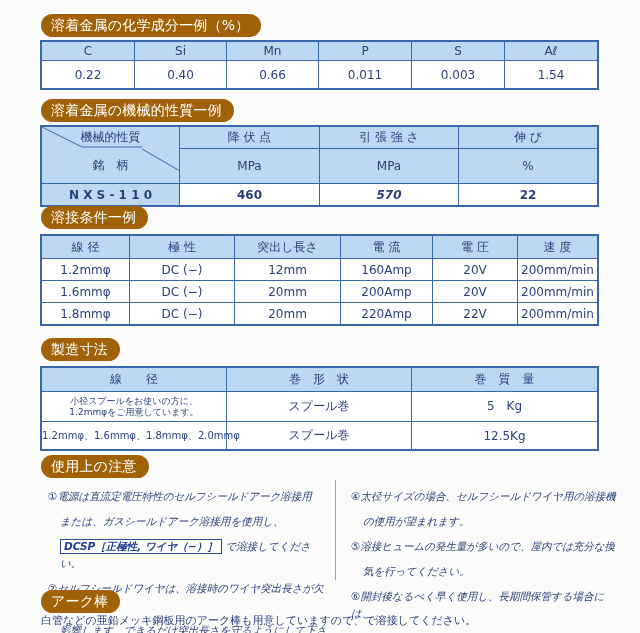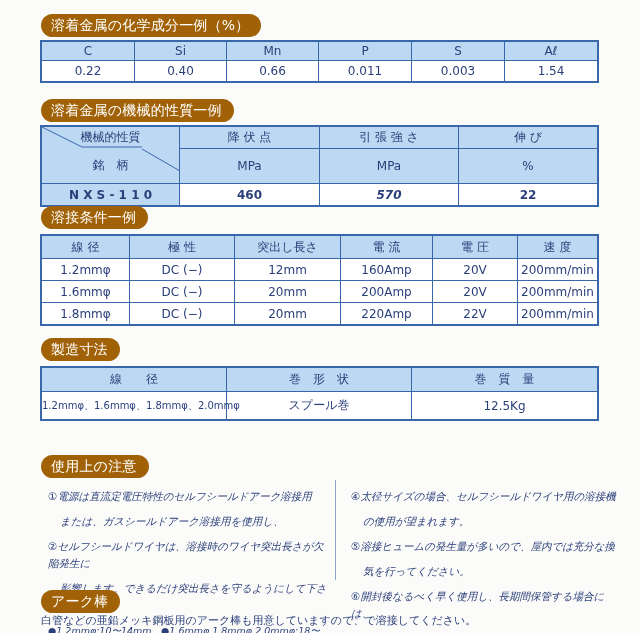--- a/index.html
+++ b/index.html
@@ -35,21 +35,21 @@
     </colgroup>
   <tbody>
       <tr class="hd" style="height:19px;">
     <td>C</td>
     <td>Si</td>
     <td>Mn</td>
     <td>P</td>
     <td>S</td>
     <td>Aℓ</td>
   </tr>
-  <tr class="val" style="height:21px;padding-left:6px;">
+  <tr class="val" style="height:28px;padding-left:6px;">
     <td>0.22</td>
     <td>0.40</td>
     <td>0.66</td>
     <td>0.011</td>
     <td>0.003</td>
     <td>1.54</td>
   </tr>
 </tbody>
   </table>
 
@@ -146,32 +146,41 @@
       <col style="width:185px">
       <col style="width:185px">
       <col style="width:186px">
     </colgroup>
   <tbody>
       <tr class="hd" style="height:24px;font-size:13px;">
     <td>線　　径</td>
     <td>巻　形　状</td>
     <td>巻　質　量</td>
   </tr>
+  <tr class="val" style="height:30px;">
+    <td class="small" style="line-height:11px;">
+      <div>小径スプールをお使いの方に、</div>
+      <div>1.2mmφをご用意しています。</div>
+    </td>
+    <td>スプール巻</td>
+    <td>5　Kg</td>
+  </tr>
   <tr class="val" style="height:28px;">
     <td style="font-size:10px;white-space:nowrap;">1.2mmφ、1.6mmφ、1.8mmφ、2.0mmφ</td>
     <td>スプール巻</td>
     <td>12.5Kg</td>
   </tr>
 </tbody>
   </table>
 
 <div class="pill" style="top:455px;">使用上の注意</div>
 <div class="notes" style="left:40px;top:480px;width:300px;">
   <p>①電源は直流定電圧特性のセルフシールドアーク溶接用</p>
   <p class="indent">または、ガスシールドアーク溶接用を使用し、</p>
+  <p class="indent"><span class="dcsp">DCSP［正極性, ワイヤ（−）］</span><span>で溶接してください。</span></p>
   <p>②セルフシールドワイヤは、溶接時のワイヤ突出長さが欠陥発生に</p>
   <p class="indent">影響します。できるだけ突出長さを守るようにして下さい。</p>
   <p style="font-size:9.5px;">●1.2mmφ:10〜14mm　●1.6mmφ,1.8mmφ,2.0mmφ:18〜22mm</p>
   <p>③溶接はスラグ巻き込みを避けるため後退法で行って下さい。</p>
 </div>
 <div class="vline"></div>
 <div class="notes" style="left:343px;top:480px;width:290px;">
   <p>④太径サイズの場合、セルフシールドワイヤ用の溶接機</p>
   <p class="indent">の使用が望まれます。</p>
   <p>⑤溶接ヒュームの発生量が多いので、屋内では充分な換</p>

